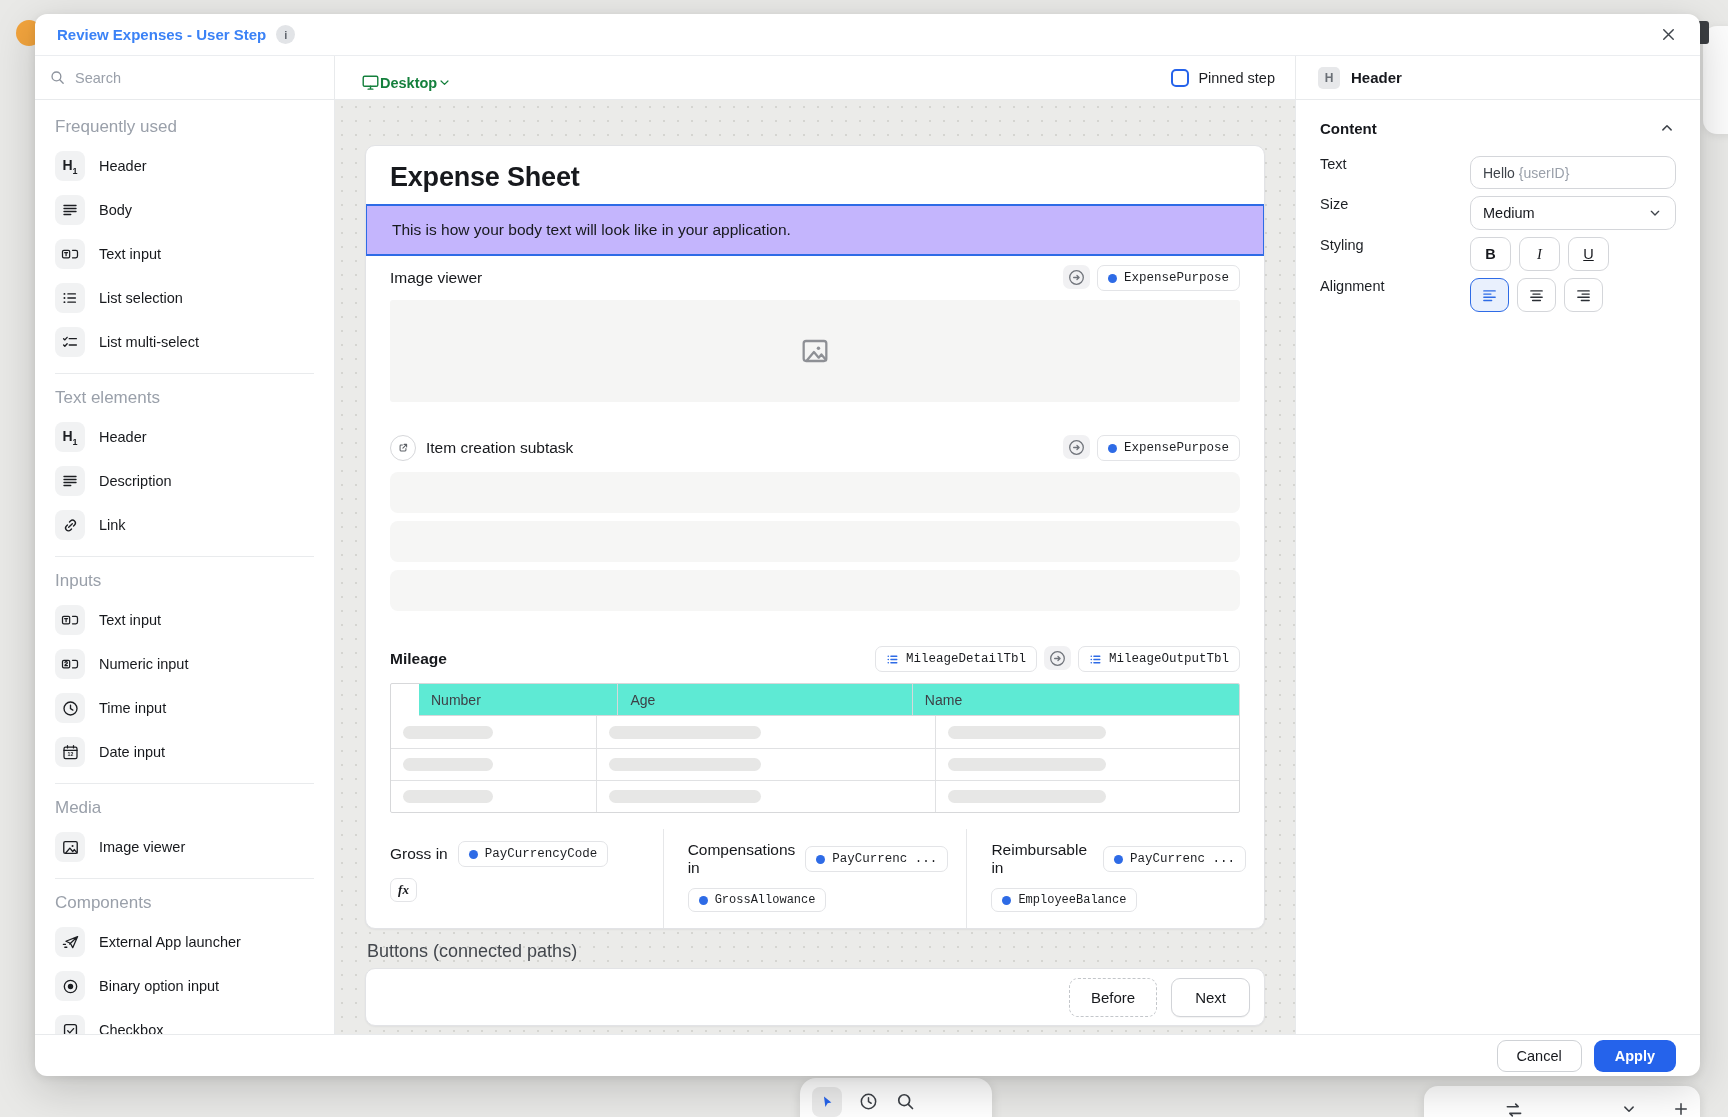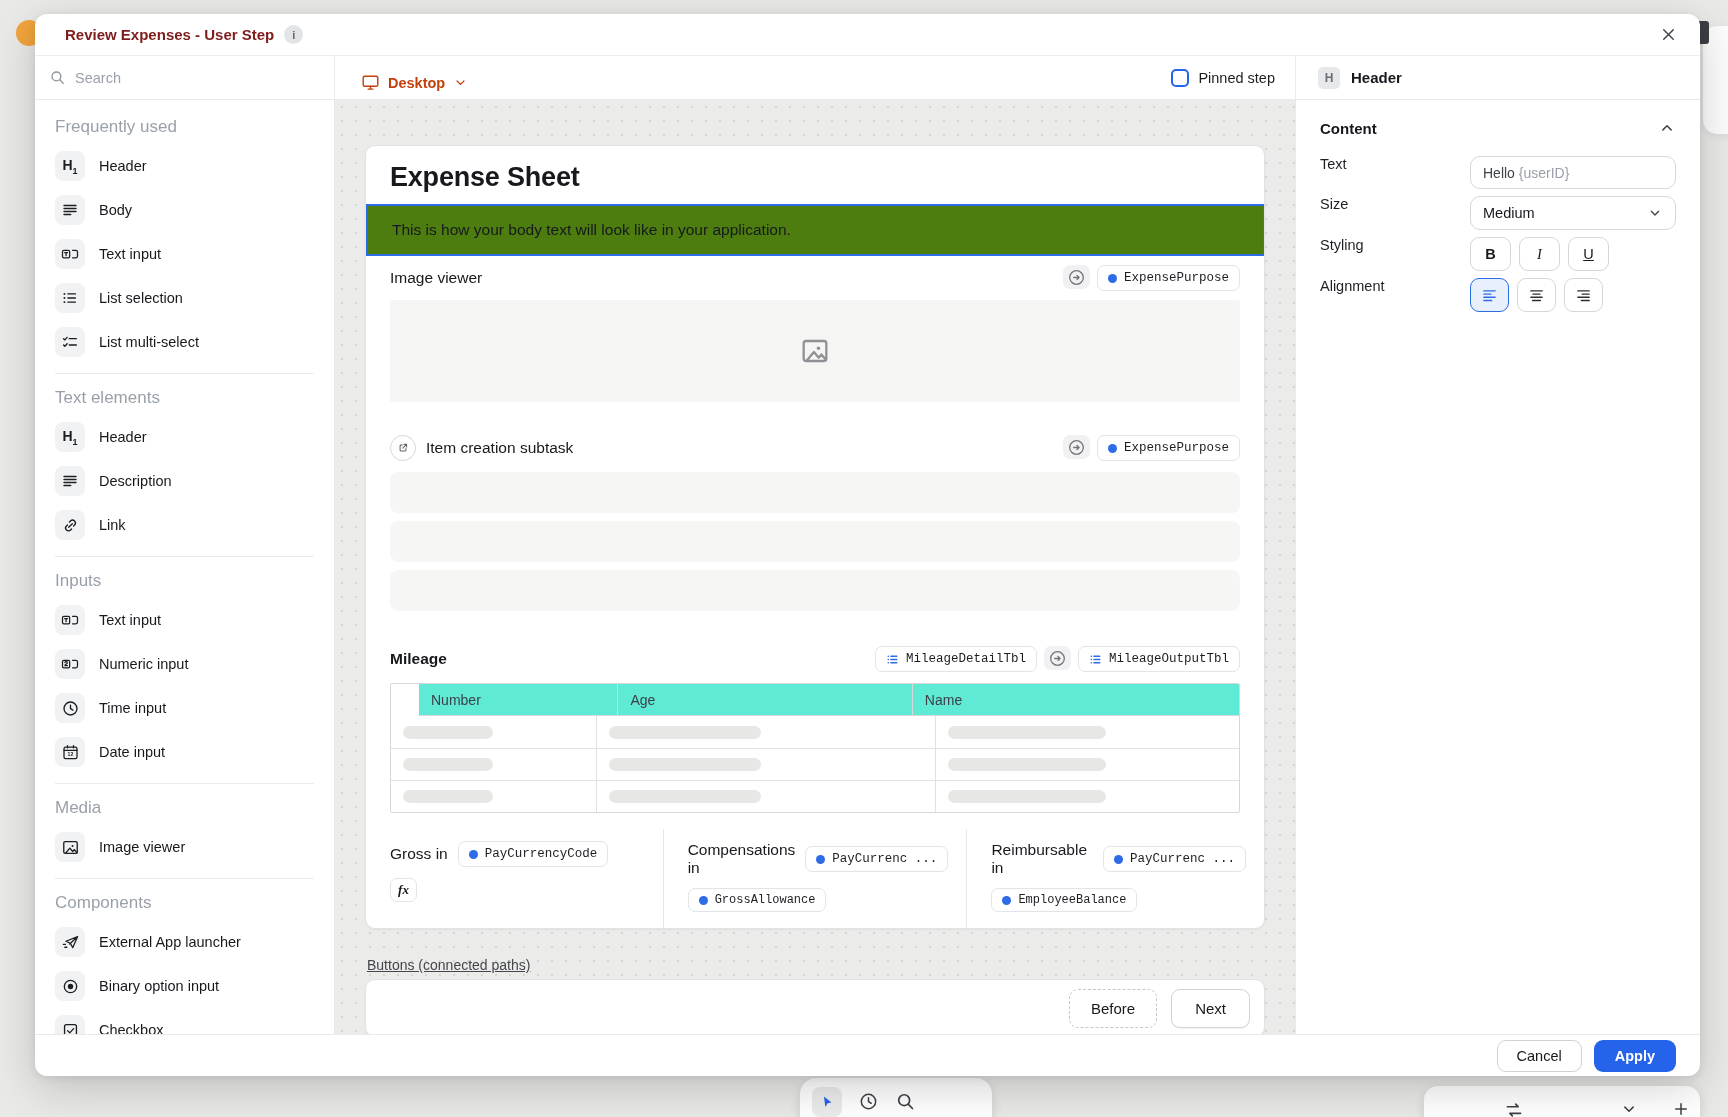--- a/index.html
+++ b/index.html
@@ -14,21 +14,21 @@
   .deco-toolbar-c { position:absolute; left:800px; top:1078px; width:192px; height:64px; background:#fff; border-radius:16px; box-shadow:0 3px 12px rgba(0,0,0,.12); display:flex; align-items:flex-start; gap:16px; padding:9px 12px; }
   .deco-chip { width:30px; height:30px; border-radius:8px; background:#ececec; display:flex; align-items:center; justify-content:center; color:#2563eb; }
   .deco-ic { color:#3c4046; margin-top:4px; }
   .deco-toolbar-r { position:absolute; left:1424px; top:1086px; width:276px; height:54px; background:#fff; border-radius:14px; box-shadow:0 3px 12px rgba(0,0,0,.12); }
   .deco-toolbar-r .deco-ic { position:absolute; top:10px; }
 
   
   .modal { position:absolute; left:35px; top:14px; width:1665px; height:1062px; background:#fff; border-radius:12px;
            box-shadow:0 12px 44px rgba(0,0,0,.18), 0 2px 8px rgba(0,0,0,.08); display:flex; flex-direction:column; overflow:hidden; }
   .titlebar { flex:0 0 42px; display:flex; align-items:center; gap:10px; padding:0 22px; border-bottom:1px solid #ebedf0; position:relative; }
-  .title { font-size:15px; font-weight:700; color:#7f1d1d;margin-left:8px; }
+  .title { font-size:15px; font-weight:700; color:#3b82f6; }
   .info-chip { width:19px; height:19px; border-radius:50%; background:#e2e4e7; color:#60656d; font-size:11px; font-weight:700; display:flex; align-items:center; justify-content:center; }
   .close-btn { position:absolute; right:20px; top:50%; transform:translateY(-50%); width:24px; height:24px; display:flex; align-items:center; justify-content:center; color:#3f444b; cursor:pointer; background:none; border:none; padding:0; }
 
   .main { flex:1; display:flex; min-height:0; }
 
   
   .sidebar { flex:0 0 300px; border-right:1px solid #e8eaec; display:flex; flex-direction:column; min-height:0; }
   .search-row { flex:0 0 44px; border-bottom:1px solid #e8eaec; display:flex; align-items:center; gap:9px; padding:0 14px; color:#8d939d; cursor:text; }
   .search-ph { font-size:14.5px; color:#9aa0aa; }
   .side-list { flex:1; overflow:hidden; padding-top:4px; }
@@ -36,29 +36,29 @@
   .side-item { height:44px; display:flex; align-items:center; gap:14px; padding:0 20px; cursor:grab; }
   .tile { width:30px; height:30px; border-radius:8px; background:#f1f2f3; display:flex; align-items:center; justify-content:center; color:#1c1e22; flex:0 0 30px; }
   .h1glyph { font-size:14px; font-weight:700; color:#1c1e22; }
   .h1glyph sub { font-size:9px; }
   .side-item-label { font-size:14.5px; font-weight:500; color:#17191d; white-space:nowrap; }
   .side-div { border-top:1px solid #e9ebed; margin:9px 20px 1px; }
 
   
   .canvas { flex:1; display:flex; flex-direction:column; min-width:0; }
   .canvas-topbar { flex:0 0 44px; border-bottom:1px solid #e8eaec; display:flex; align-items:center; justify-content:space-between; padding:0 20px; background:#fff; }
-  .device { display:flex; align-items:center; gap:8px; color:#c2410c; font-size:14.5px; font-weight:600; cursor:pointer; background:none; border:none;margin-top:10px; }
+  .device { display:flex; align-items:center; color:#15803d; font-size:14.5px; font-weight:600; cursor:pointer; background:none; border:none;margin-top:10px; }
   .pinned { display:flex; align-items:center; gap:9px; font-size:14.5px; color:#1c1e22; cursor:pointer; }
   .pin-box { width:18px; height:18px; border:2px solid #2563eb; border-radius:5px; background:#fff; }
   .canvas-area { flex:1; background-color:#ebebe9; background-image:radial-gradient(#d5d5d1 1.1px, transparent 1.2px); background-size:14px 14px; padding:45px 30px 0; overflow:hidden; }
 
   .pv-card { background:#fff; border:1px solid #e2e3e6; border-radius:10px; box-shadow:0 1px 2px rgba(16,24,40,.05); overflow:hidden; }
   .pv-header { padding:16px 24px 11px; }
   .pv-header span { font-size:27px; font-weight:700; color:#17191d; letter-spacing:-.2px; }
-  .pv-body-sel { min-height:52px; display:flex; align-items:center; background:#4d7c0f; border:2px solid #2e6be6; margin:0 -1px; padding:0 25px; cursor:pointer; }
+  .pv-body-sel { min-height:52px; display:flex; align-items:center; background:#c4b5fd; border:2px solid #2e6be6; margin:0 -1px; padding:0 25px; cursor:pointer; }
   .pv-body-sel span { font-size:15.5px; color:#17191d; }
   .pv-section { padding:0 24px; }
   .pv-row { height:44px; display:flex; align-items:center; justify-content:space-between; }
   .pv-label { font-size:15.5px; color:#17191d; }
   .pv-label.bold { font-weight:700; }
   .pv-right { display:flex; gap:7px; }
   .chip-btn { width:27px; height:24px; border-radius:7px; background:#f1f1f3; display:flex; align-items:center; justify-content:center; color:#70747b; border:none; cursor:pointer; padding:0; }
   .badge { display:inline-flex; align-items:center; gap:7px; border:1px solid #e3e4e7; border-radius:7px; background:#fff; padding:0 10px; height:26px;
            font-family:"Liberation Mono","DejaVu Sans Mono",monospace; font-size:12.5px; color:#1c1e22; white-space:nowrap; }
   .badge .dot { width:9px; height:9px; border-radius:50%; background:#2e6be6; flex:0 0 9px; }
@@ -82,21 +82,21 @@
   .tbl-row .tbl-cell + .tbl-cell { border-left:1px solid #e0e1e3; }
   .pill { height:13px; border-radius:7px; background:#e7e7e6; }
   .pw1 { width:90px; } .pw2 { width:152px; } .pw3 { width:158px; }
   .currency-row { display:flex; margin-top:16px; }
   .cur-col { flex:1; padding:12px 18px 16px 24px; }
   .cur-col + .cur-col { border-left:1px solid #e6e7e9; }
   .cur-top { display:flex; align-items:center; gap:10px; }
   .cur-bottom { margin-top:11px; display:flex; }
   .fx-chip { height:24px; min-width:27px; padding:0 6px; border:1px solid #e3e4e7; border-radius:7px; display:flex; align-items:center; justify-content:center;
              font-family:"Liberation Serif","DejaVu Serif",serif; font-style:italic; font-weight:700; font-size:13px; color:#17191d; }
-  .buttons-label { margin:28px 2px 0; font-size:14px; color:#43474d;text-decoration:underline; }
+  .buttons-label { margin:12px 2px 0; font-size:18px; color:#43474d; }
   .pv-buttons-card { margin-top:6px; background:#fff; border:1px solid #e2e3e6; border-radius:10px; height:58px; display:flex; align-items:center; justify-content:flex-end; gap:14px; padding:0 14px; box-shadow:0 1px 2px rgba(16,24,40,.05); }
   .btn-before { border:1.5px dashed #c3c6ca; background:#fff; border-radius:9px; padding:10px 21px; font-size:15px; font-weight:500; color:#17191d; cursor:pointer; font-family:inherit; }
   .btn-next { border:1px solid #d2d4d8; background:#fff; border-radius:9px; padding:10px 23px; font-size:15px; font-weight:500; color:#17191d; box-shadow:0 1px 1px rgba(0,0,0,.05); cursor:pointer; font-family:inherit; }
 
   
   .inspector { flex:0 0 405px; border-left:1px solid #e8eaec; display:flex; flex-direction:column; background:#fff; }
   .insp-header { flex:0 0 44px; border-bottom:1px solid #e8eaec; display:flex; align-items:center; gap:11px; padding:0 22px; }
   .el-chip { width:22px; height:22px; border-radius:5px; background:#e7e8ea; color:#6a6f76; font-size:12px; font-weight:700; display:flex; align-items:center; justify-content:center; }
   .insp-title { font-size:15px; font-weight:600; color:#16181d; }
   .insp-body { padding:19px 24px; }

